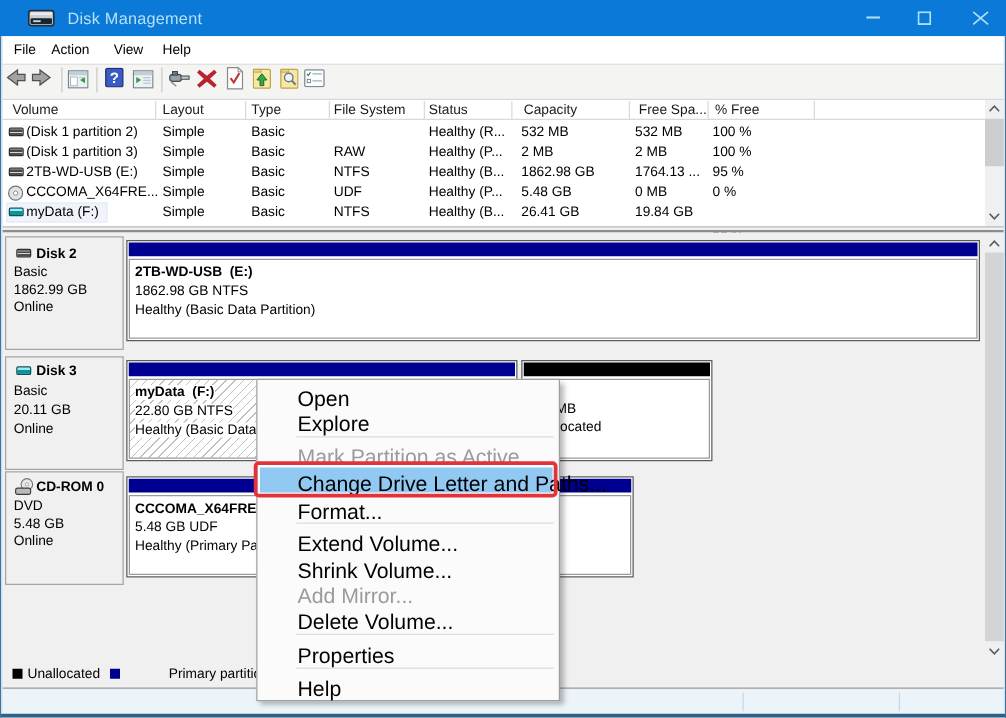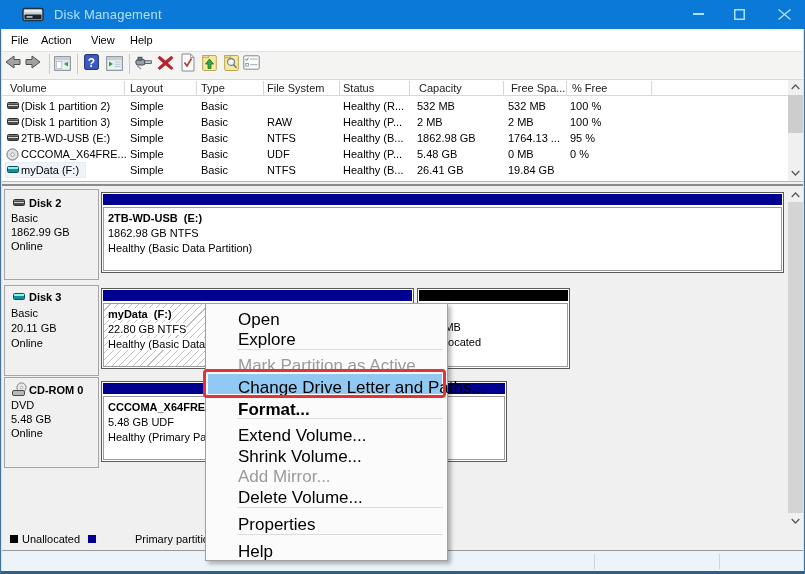--- a/index.html
+++ b/index.html
@@ -269,21 +269,21 @@
       <path d="M0.7 1 L4.5 5 L8.3 1" fill="none" stroke="#5a5a5a" stroke-width="1.3"></path>
     </svg>
 
   <div class="abs" style="left:205px;top:303px;width:243px;height:258px;background:#fbfbfb;border:1px solid #a0a0a0;box-sizing:border-box;box-shadow:3px 3px 4px rgba(0,0,0,0.28);"></div>
   <div class="mi" style="top:310px;">Open</div>
   <div class="mi" style="top:330px;">Explore</div>
   <div class="sep-menu" style="top:349px;"></div>
   <div class="mi gray" style="top:356px;">Mark Partition as Active</div>
   <div class="abs" style="left:208px;top:374px;width:234px;height:19.5px;background:#92c9f2;"></div>
   <div class="mi" style="top:378px;">Change Drive Letter and Paths...</div>
-  <div class="mi" style="top:400px;font-weight:bold;">Format...</div>
+  <div class="mi" style="top:400px;">Format...</div>
   <div class="sep-menu" style="top:418px;"></div>
   <div class="mi" style="top:426px;">Extend Volume...</div>
   <div class="mi" style="top:447px;">Shrink Volume...</div>
   <div class="mi gray" style="top:467px;">Add Mirror...</div>
   <div class="mi" style="top:488px;">Delete Volume...</div>
   <div class="sep-menu" style="top:507px;"></div>
   <div class="mi" style="top:515px;">Properties</div>
   <div class="sep-menu" style="top:534px;"></div>
   <div class="mi" style="top:542px;">Help</div>
 

